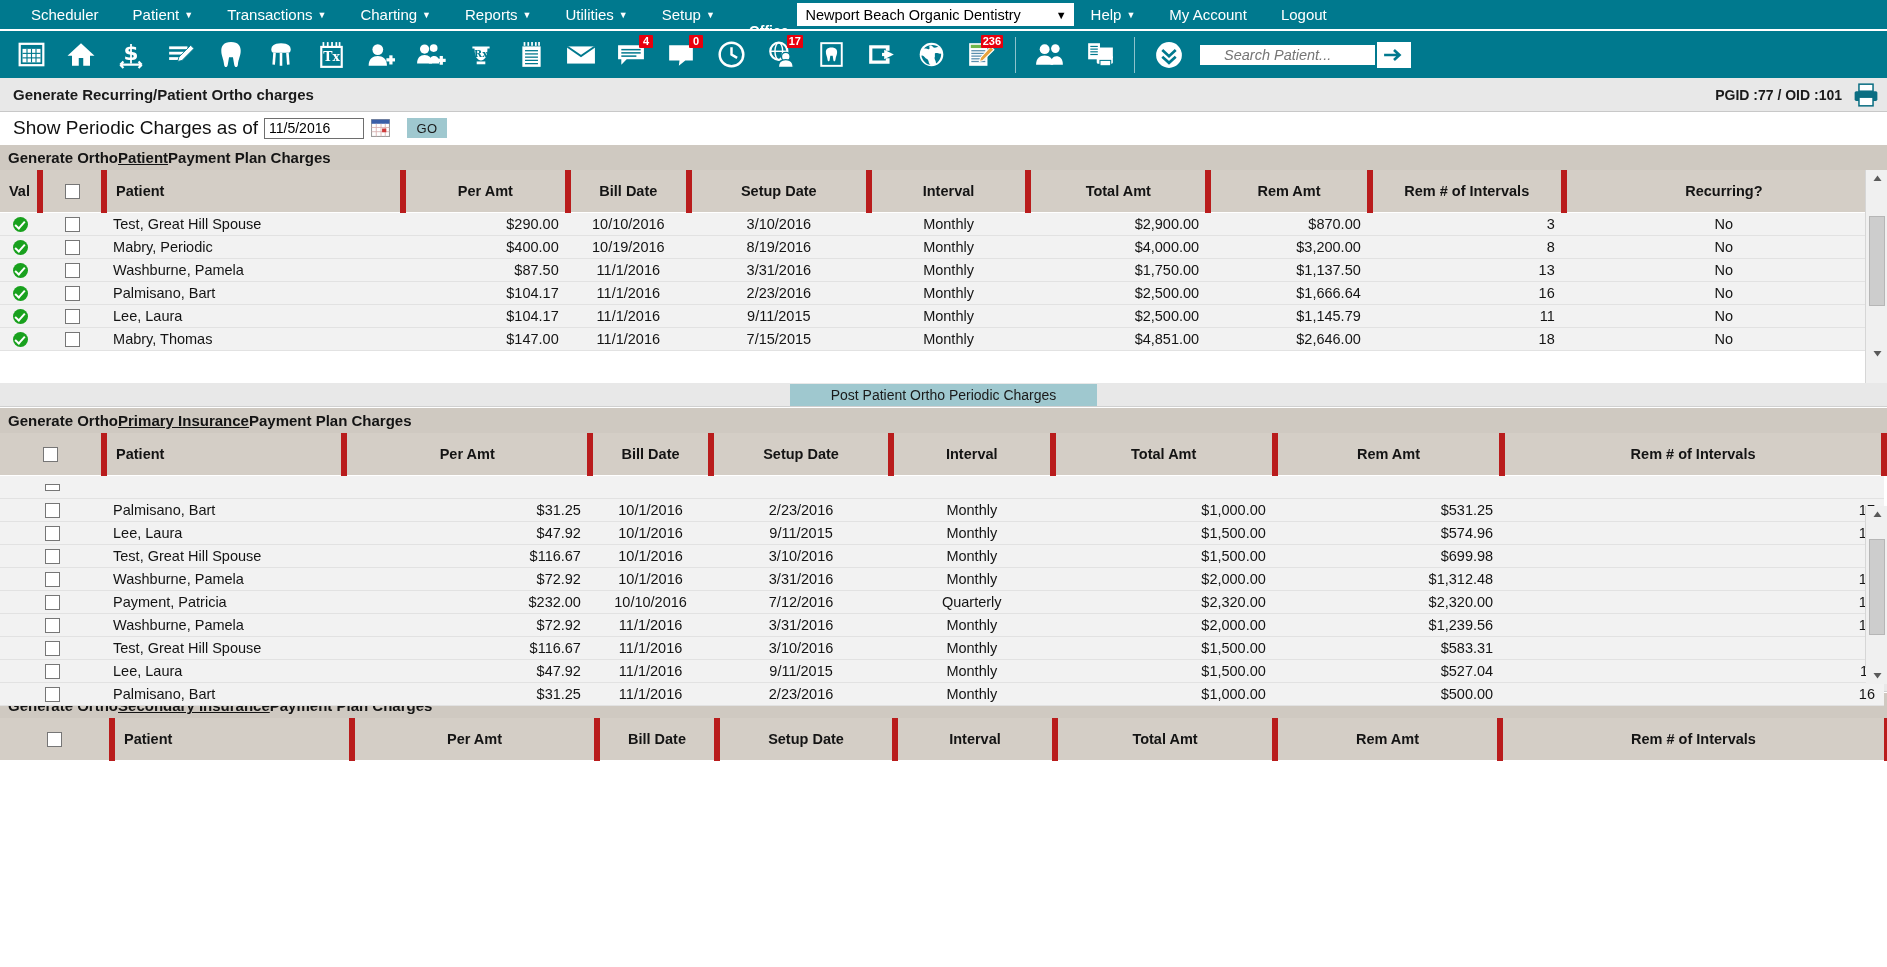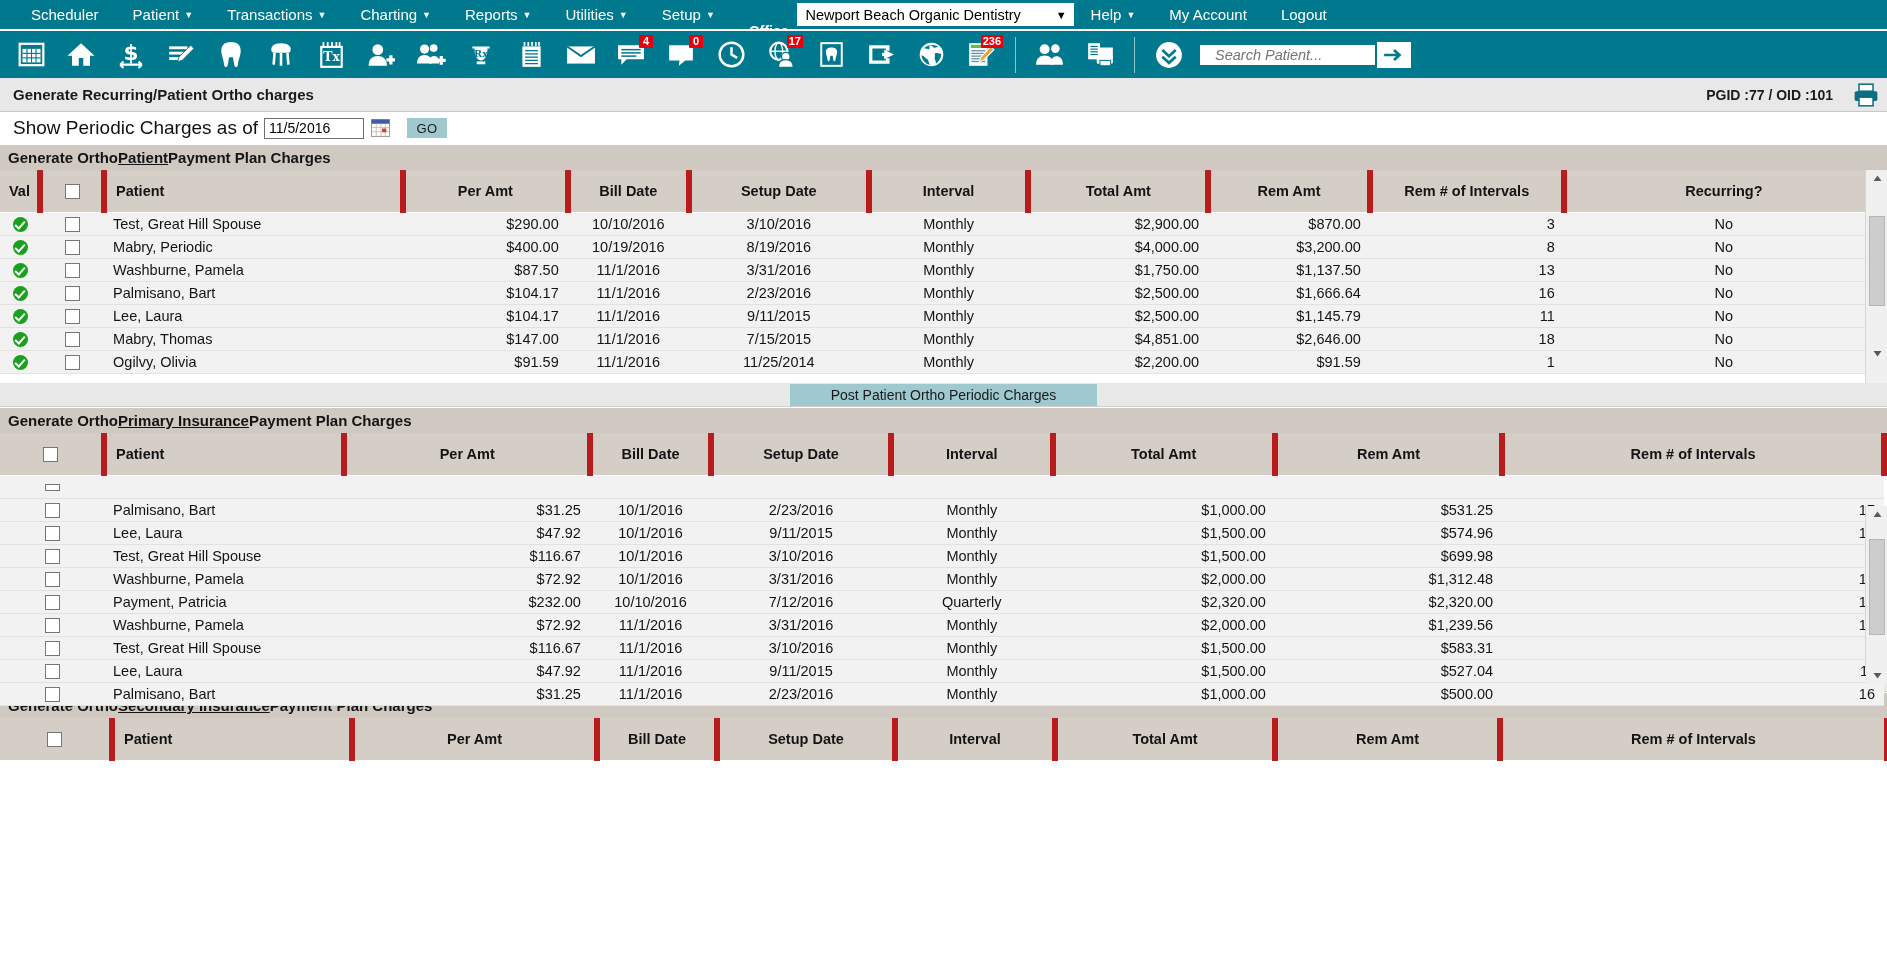--- a/index.html
+++ b/index.html
@@ -85,41 +85,41 @@
     margin-left: 6px;
     height: 30px;
   }
   .search-input {
     width: 175px; height: 20px;
     border: none; outline: none;
     background: #ffffff;
     font-size: 14.5px;
     font-style: italic;
     color: #888;
-    padding: 0 15px;
+    padding: 0 24px;
     font-family: "Liberation Sans", sans-serif;
   }
   .search-go {
     width: 38px; height: 30px;
     background: #ffffff;
     border: 2px solid #00798e;
     display: flex; align-items: center; justify-content: center;
     cursor: pointer;
   }
 
   
   .titlebar {
     height: 34px;
     background: #e8e8e8;
     display: flex; align-items: center; justify-content: space-between;
     padding-left: 13px;
     border-bottom: 1px solid #c8c8c8;
   }
   .titlebar-title { font-size: 15px; font-weight: bold; color: #1a1a1a; }
-  .titlebar-right { display: flex; align-items: center; gap: 18px; padding-right: 6px; }
+  .titlebar-right { display: flex; align-items: center; gap: 9px; padding-right: 6px; }
   .pgid { font-size: 14px; font-weight: bold; color: #1a1a1a; white-space: nowrap; }
   .print-btn {
     width: 30px; height: 28px;
     display: flex; align-items: center; justify-content: center;
     cursor: pointer;
   }
 
   
   .filterbar {
     height: 32px;
@@ -691,33 +691,20 @@
           <td class="ctr"><span class="valcheck"></span></td>
           <td class="chk"><span class="cellbox"></span></td>
           <td>Mabry, Thomas</td>
           <td class="num">$147.00</td>
           <td class="ctr">11/1/2016</td>
           <td class="ctr">7/15/2015</td>
           <td class="ctr">Monthly</td>
           <td class="num">$4,851.00</td>
           <td class="num">$2,646.00</td>
           <td class="num">18</td>
-          <td class="ctr">No</td>
-        </tr>
-        <tr>
-          <td class="ctr"><span class="valcheck"></span></td>
-          <td class="chk"><span class="cellbox"></span></td>
-          <td>Ogilvy, Olivia</td>
-          <td class="num">$91.59</td>
-          <td class="ctr">11/1/2016</td>
-          <td class="ctr">11/25/2014</td>
-          <td class="ctr">Monthly</td>
-          <td class="num">$2,200.00</td>
-          <td class="num">$91.59</td>
-          <td class="num">1</td>
           <td class="ctr">No</td>
         </tr>
       </tbody>
   </table>
   <div class="scrollcol" style="height:213px;">
     <div class="sb-arrow">
       <svg width="9" height="7" viewBox="0 0 9 7">
           <path d="M4.5 0.5 L8.5 6 L0.5 6 Z" fill="#5a5a5a"></path>
         </svg>
     </div>

